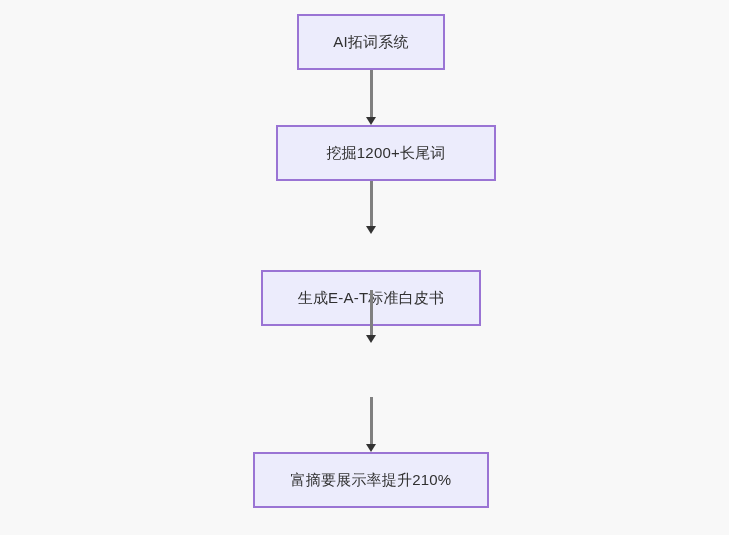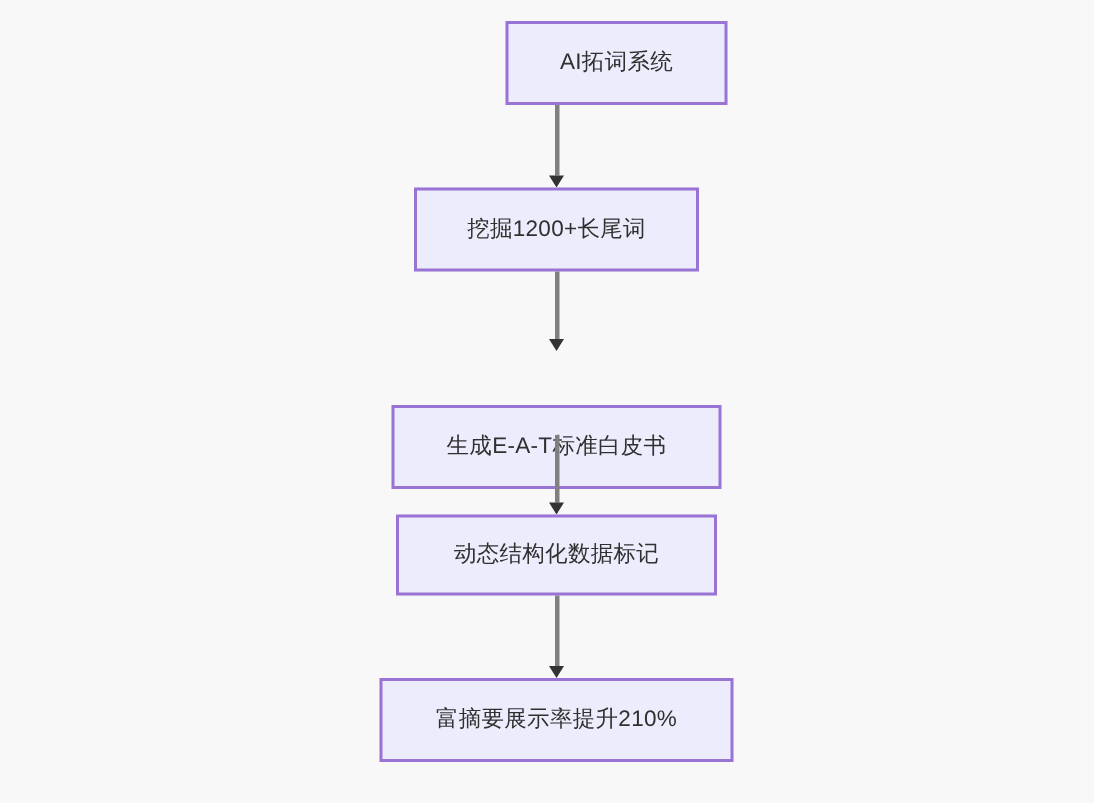--- a/index.html
+++ b/index.html
@@ -50,44 +50,41 @@
     border-left: 5px solid transparent;
     border-right: 5px solid transparent;
     border-top: 8px solid #333333;
   }
 </style>
 </head>
 <body>
 
 <div id="flowchart-canvas">
 
-  <div class="node" style="left:297px; top:14px; width:148px; height:56px;margin-left:40px;">
+  <div class="node" style="left:297px; top:14px; width:148px; height:56px;">
     <span class="node-label">AI拓词系统</span>
   </div>
 
   <div class="connector" style="left:370px; top:70px; height:47px;"></div>
   <div class="arrowhead" style="left:366px; top:117px;"></div>
 
-  <div class="node" style="left:276px; top:125px; width:190px; height:56px;">
+  <div class="node" style="left:276px; top:125px; width:220px; height:56px;">
     <span class="node-label">挖掘1200+长尾词</span>
   </div>
 
   <div class="connector" style="left:370px; top:181px; height:45px;"></div>
   <div class="arrowhead" style="left:366px; top:226px;"></div>
 
   <div class="node" style="left:261px; top:234px; width:220px; height:56px;margin-top:36px;">
     <span class="node-label">生成E-A-T标准白皮书</span>
   </div>
 
   <div class="connector" style="left:370px; top:290px; height:45px;"></div>
   <div class="arrowhead" style="left:366px; top:335px;"></div>
 
-  <div class="node" style="left:264px; top:343px; width:214px; height:54px;">
-    <span class="node-label">动态结构化数据标记</span>
-  </div>
 
   <div class="connector" style="left:370px; top:397px; height:47px;"></div>
   <div class="arrowhead" style="left:366px; top:444px;"></div>
 
   <div class="node" style="left:253px; top:452px; width:236px; height:56px;">
     <span class="node-label">富摘要展示率提升210%</span>
   </div>
 
 </div>
 

